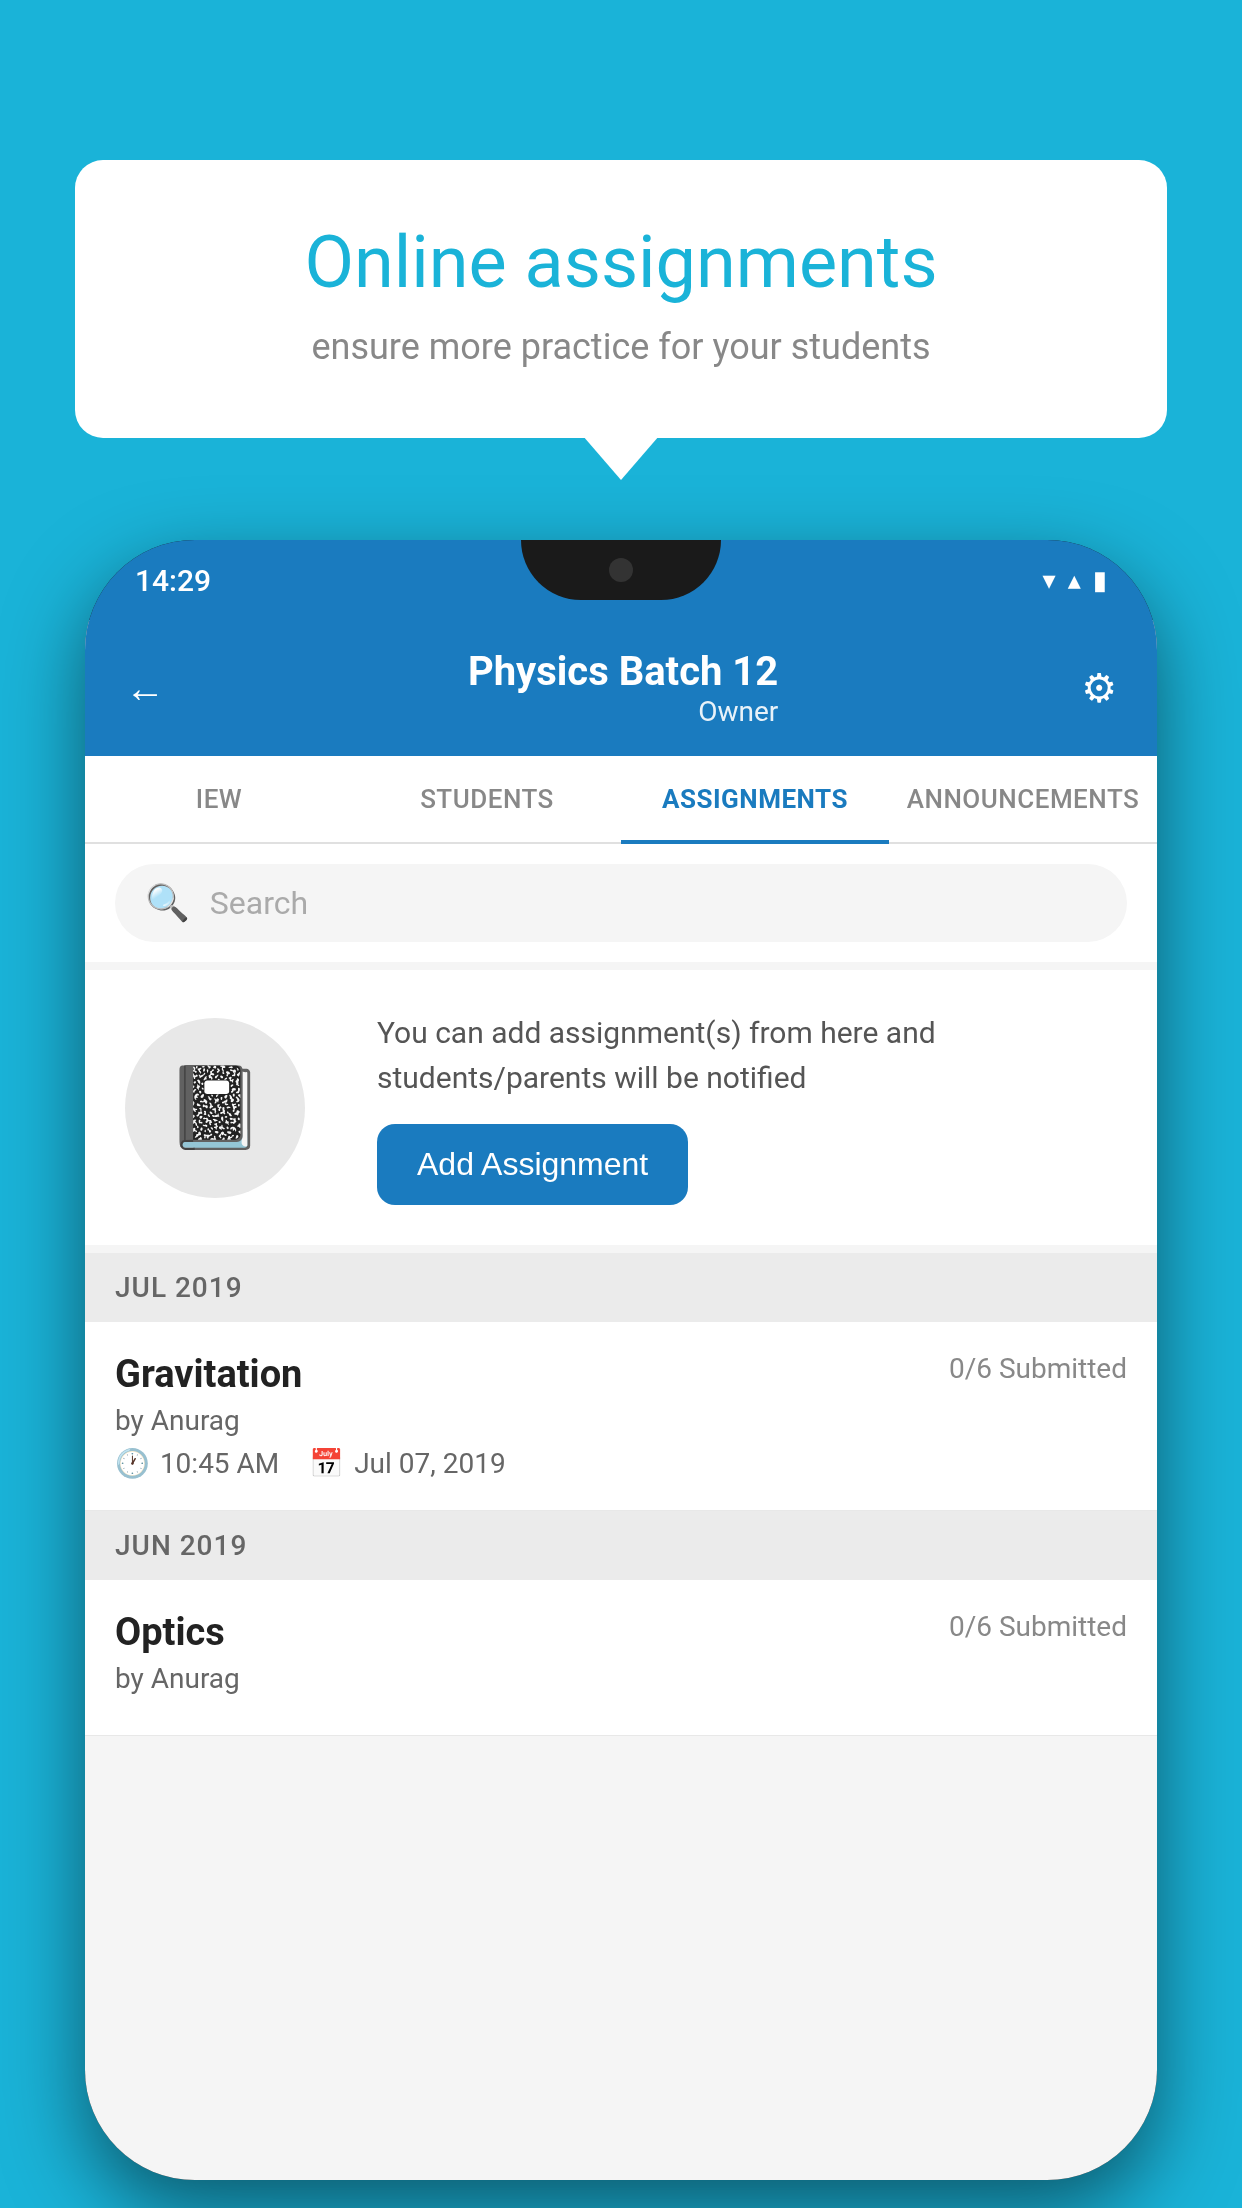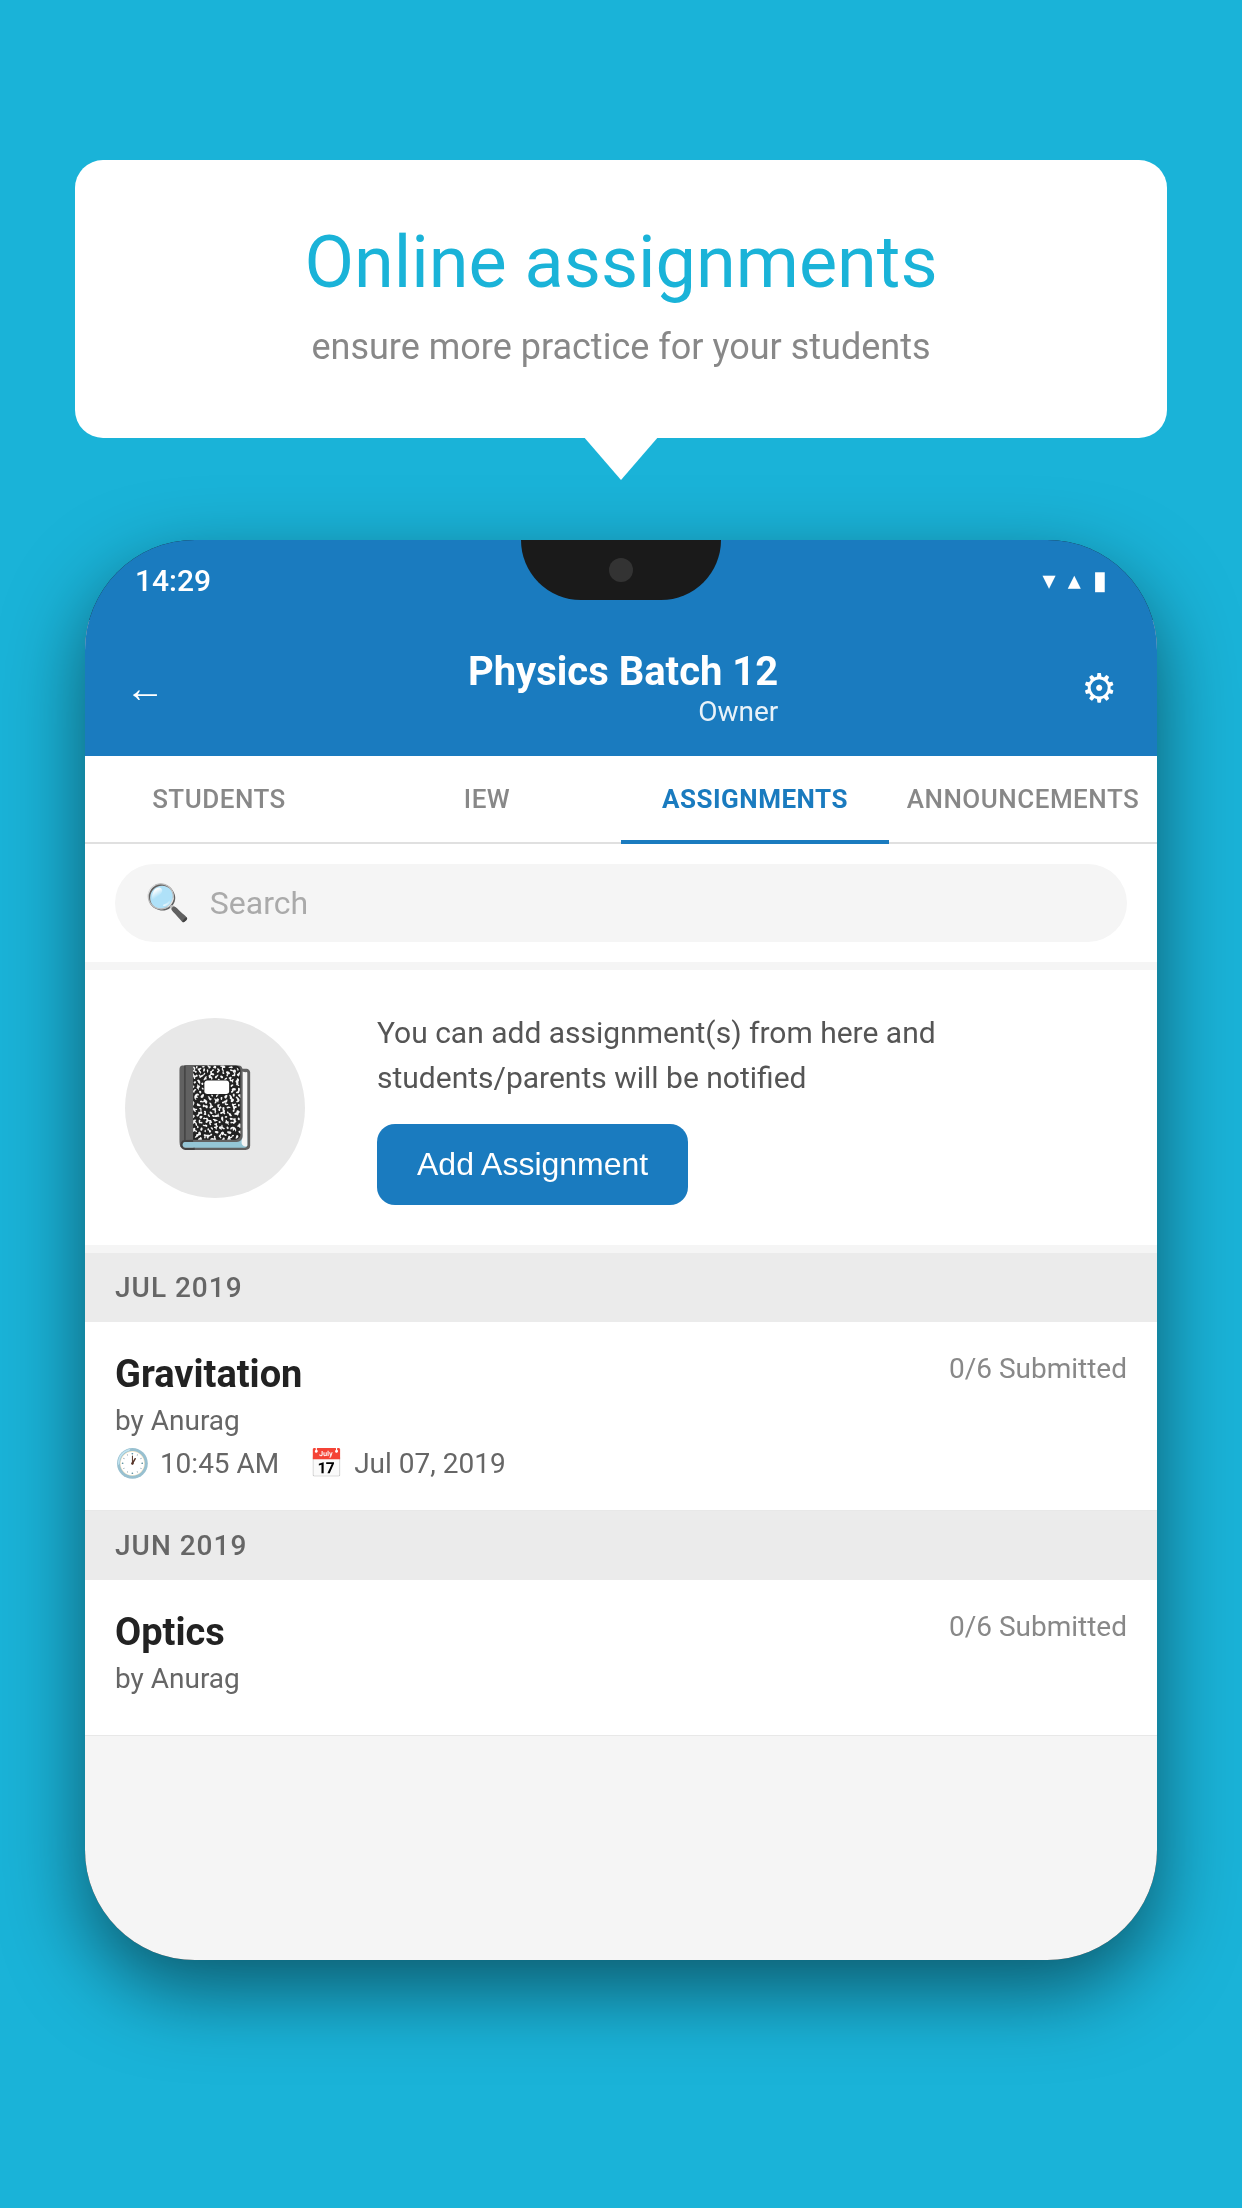--- a/index.html
+++ b/index.html
@@ -57,21 +57,21 @@
       font-weight: 400;
     }
 
     
     .phone-frame {
       position: absolute;
       top: 540px;
       left: 85px;
       right: 85px;
       width: 1072px;
-      height: 1420px;
+      height: 1640px;
       background: #1a1a1a;
       border-radius: 110px;
       overflow: hidden;
       box-shadow: 0 30px 80px rgba(0,0,0,0.5);
       padding-left: 32px;
     }
 
     
     .phone-notch-bar {
       position: absolute;
@@ -418,24 +418,24 @@
       <span class="header-back">←</span>
       <div class="header-title-area">
         <div class="header-title">Physics Batch 12</div>
         <div class="header-subtitle">Owner</div>
       </div>
       <span class="header-settings">⚙</span>
     </div>
 
     <div class="tabs-bar">
       <div class="tab-item">
+        <span>IEW</span>
+      </div>
+      <div class="tab-item">
         <span>STUDENTS</span>
-      </div>
-      <div class="tab-item">
-        <span>IEW</span>
       </div>
       <div class="tab-item active">
         <span>ASSIGNMENTS</span>
       </div>
       <div class="tab-item">
         <span>ANNOUNCEMENTS</span>
       </div>
     </div>
 
     <div class="search-container">

